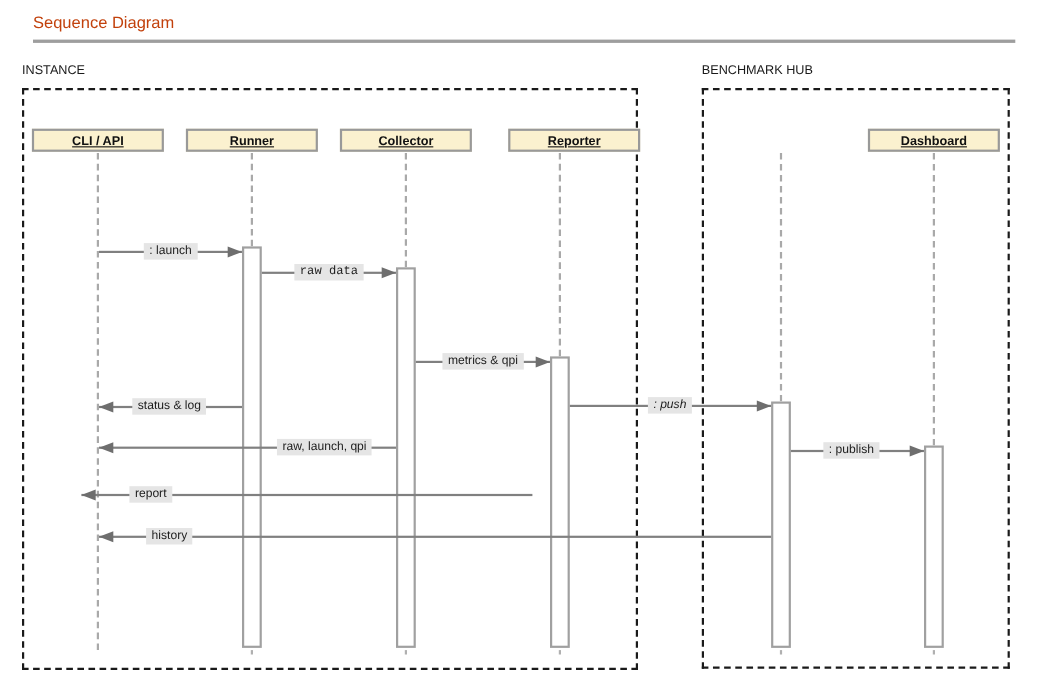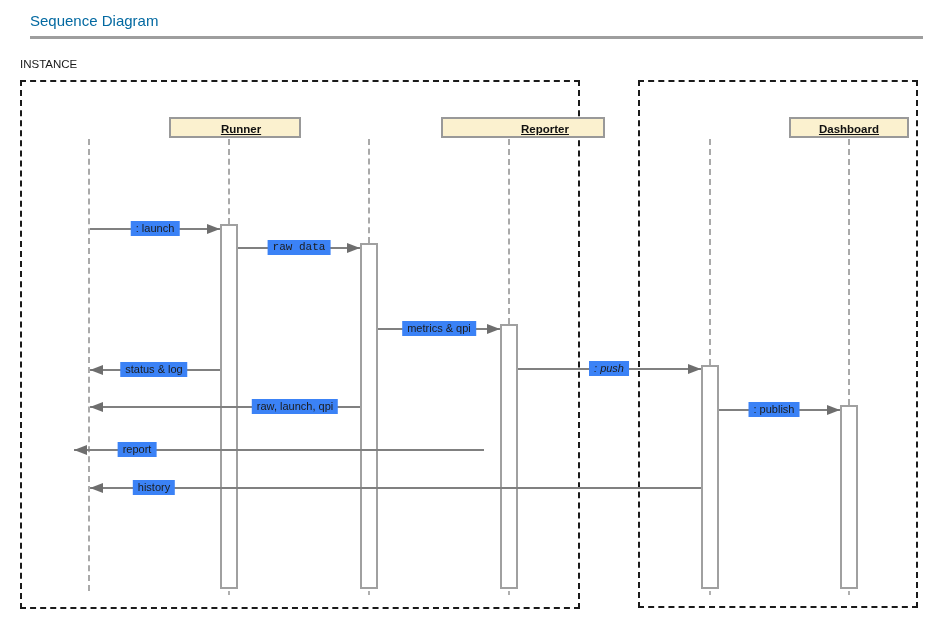--- a/index.html
+++ b/index.html
@@ -1,51 +1,52 @@
 <!DOCTYPE html>
 <html><head>
 <meta charset="utf-8">
 <style>
   html,body{margin:0;padding:0;background:#fff;}
   body{font-family:"Liberation Sans",sans-serif;}
   .canvas{position:relative;width:946px;height:630px;background:#fff;overflow:hidden;}
 
-  .title{position:absolute;left:30px;top:12px;font-size:15px;color:#0369a1;}
+  .title{position:absolute;left:30px;top:12px;font-size:15px;color:#c2410c;}
   .title-rule{position:absolute;left:30px;top:36px;width:893px;height:3px;background:#9e9e9e;}
 
   .frame{position:absolute;border:2px dashed #1a1a1a;background:transparent;}
   .frame-label{position:absolute;top:58px;text-align:left;font-size:11.5px;color:#1a1a1a;}
 
   .lifeline{position:absolute;width:0;border-left:2px dashed #a9a9a9;}
   .tick{position:absolute;width:2px;height:4px;background:#b0b0b0;}
 
   .head{position:absolute;top:117px;width:116px;height:17px;border:2px solid #999;
         background:#FBF1CF;text-align:center;line-height:17px;}
   .head span{font-size:11.5px;font-weight:bold;text-decoration:underline;color:#111;white-space:nowrap;}
 
   .activation{position:absolute;width:14px;border:2px solid #a0a0a0;background:#fff;}
 
   .msg{position:absolute;height:2px;}
   .msg .line{position:absolute;left:0;top:0;width:100%;height:2px;background:#808080;}
   .ah{position:absolute;width:0;height:0;top:-4px;
       border-top:5px solid transparent;border-bottom:5px solid transparent;}
   .ah.right{right:0;border-left:13px solid #6e6e6e;}
   .ah.left{left:0;border-right:13px solid #6e6e6e;}
-  .lbl{position:absolute;top:-7px;transform:translateX(-50%);background:#3b82f6;
+  .lbl{position:absolute;top:-7px;transform:translateX(-50%);background:#e5e5e5;
        padding:0 5px;font-size:11px;line-height:15px;white-space:nowrap;color:#1c1c1c;}
 </style>
 </head>
 <body>
 
 <div class="canvas">
 
   <div class="title">Sequence Diagram</div>
   <div class="title-rule"></div>
 
   <div class="frame-label" style="left:20px;width:560px;">INSTANCE</div>
+  <div class="frame-label" style="left:638px;width:280px;">BENCHMARK HUB</div>
 
   <div class="frame" style="left:20px;top:80px;width:556px;height:525px;"></div>
   <div class="frame" style="left:638px;top:80px;width:276px;height:524px;"></div>
 
   <div class="lifeline" style="left:88px;top:139px;height:452px;"></div>
   <div class="lifeline" style="left:228px;top:139px;height:85px;"></div>
   <div class="lifeline" style="left:368px;top:139px;height:104px;"></div>
   <div class="lifeline" style="left:508px;top:139px;height:185px;"></div>
   <div class="lifeline" style="left:709px;top:139px;height:226px;"></div>
   <div class="lifeline" style="left:848px;top:139px;height:266px;"></div>
@@ -55,23 +56,27 @@
   <div class="activation" style="left:500px;top:324px;height:261px;"></div>
   <div class="activation" style="left:701px;top:365px;height:220px;"></div>
   <div class="activation" style="left:840px;top:405px;height:180px;"></div>
 
   <div class="tick" style="left:228px;top:591px;"></div>
   <div class="tick" style="left:368px;top:591px;"></div>
   <div class="tick" style="left:508px;top:591px;"></div>
   <div class="tick" style="left:709px;top:591px;"></div>
   <div class="tick" style="left:848px;top:591px;"></div>
 
-  <div class="head" style="left:169px;padding-left:12px;">
+  <div class="head" style="left:29px;">
+    <span>CLI / API</span></div>
+  <div class="head" style="left:169px;">
     <span>Runner</span></div>
-  <div class="head" style="left:441px;padding-left:44px;">
+  <div class="head" style="left:309px;">
+    <span>Collector</span></div>
+  <div class="head" style="left:462px;">
     <span>Reporter</span></div>
   <div class="head" style="left:789px;">
     <span>Dashboard</span></div>
 
   <div class="msg" style="left:90px;top:228px;width:130px;">
     <div class="line"></div>
     <div class="ah right"></div>
     <span class="lbl" style="left:65px;">: launch</span>
   </div>
 

